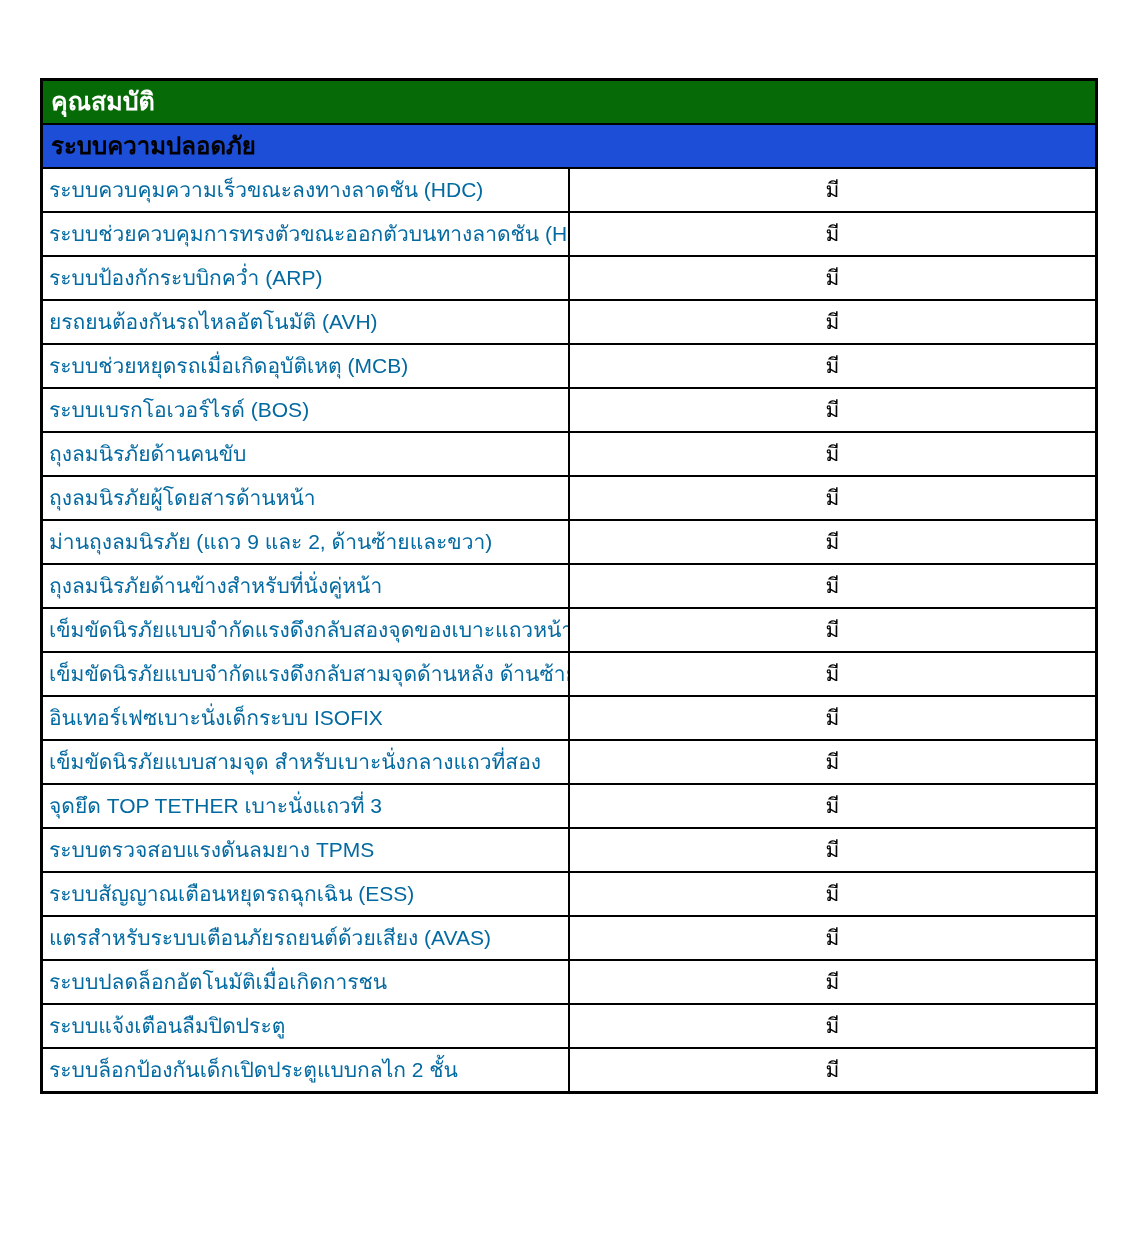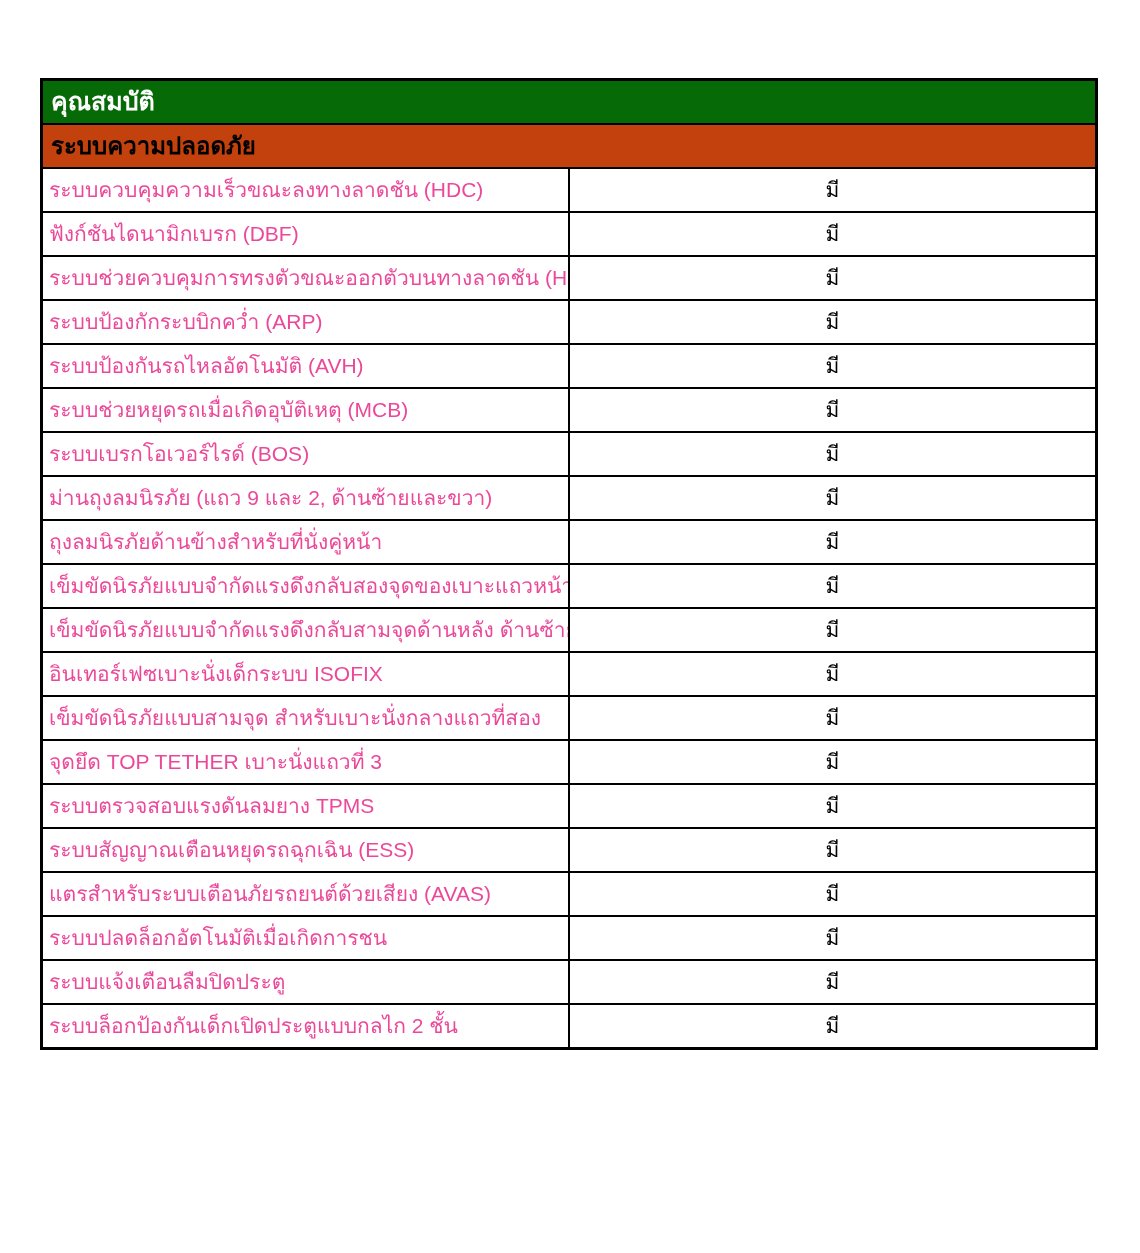--- a/index.html
+++ b/index.html
@@ -36,31 +36,31 @@
   }
   td.header-cell {
     background: #066B06;
     color: #ffffff;
     font-weight: bold;
     font-size: 25px;
     height: 42px;
     padding: 0 8px;
   }
   td.section-cell {
-    background: #c2410c;
+    background: #1d4ed8;
     color: #000000;
     font-weight: bold;
     font-size: 24px;
     height: 42px;
     padding: 0 8px;
   }
   td.feature-cell {
     width: 707px;
     font-size: 21px;
-    color: #ec4899;
+    color: #0369a1;
     height: 42px;
     padding: 0 6px;
     text-align: left;
   }
   td.value-cell {
     font-size: 21px;
     color: #000000;
     text-align: center;
     height: 42px;
     padding: 0 4px;
@@ -78,41 +78,45 @@
         </tr>
         <tr>
           <td class="section-cell" colspan="2">ระบบความปลอดภัย</td>
         </tr>
 
       <tr>
             <td class="feature-cell">ระบบควบคุมความเร็วขณะลงทางลาดชัน (HDC)</td>
             <td class="value-cell">มี</td>
           </tr>
           <tr>
-            <td class="feature-cell">ฟังก์ชันไดนามิกเบรก (DBF)</td>
-            <td class="value-cell">มี</td>
-          </tr>
-          <tr>
             <td class="feature-cell">ระบบช่วยควบคุมการทรงตัวขณะออกตัวบนทางลาดชัน (HHC)</td>
             <td class="value-cell">มี</td>
           </tr>
           <tr>
             <td class="feature-cell">ระบบป้องกักระบบิกคว่ำ (ARP)</td>
             <td class="value-cell">มี</td>
           </tr>
           <tr>
-            <td class="feature-cell">ระบบป้องกันรถไหลอัตโนมัติ (AVH)</td>
+            <td class="feature-cell">ยรถยนต้องกันรถไหลอัตโนมัติ (AVH)</td>
             <td class="value-cell">มี</td>
           </tr>
           <tr>
             <td class="feature-cell">ระบบช่วยหยุดรถเมื่อเกิดอุบัติเหตุ (MCB)</td>
             <td class="value-cell">มี</td>
           </tr>
           <tr>
             <td class="feature-cell">ระบบเบรกโอเวอร์ไรด์ (BOS)</td>
+            <td class="value-cell">มี</td>
+          </tr>
+          <tr>
+            <td class="feature-cell">ถุงลมนิรภัยด้านคนขับ</td>
+            <td class="value-cell">มี</td>
+          </tr>
+          <tr>
+            <td class="feature-cell">ถุงลมนิรภัยผู้โดยสารด้านหน้า</td>
             <td class="value-cell">มี</td>
           </tr>
           <tr>
             <td class="feature-cell">ม่านถุงลมนิรภัย (แถว 9 และ 2, ด้านซ้ายและขวา)</td>
             <td class="value-cell">มี</td>
           </tr>
           <tr>
             <td class="feature-cell">ถุงลมนิรภัยด้านข้างสำหรับที่นั่งคู่หน้า</td>
             <td class="value-cell">มี</td>
           </tr>

